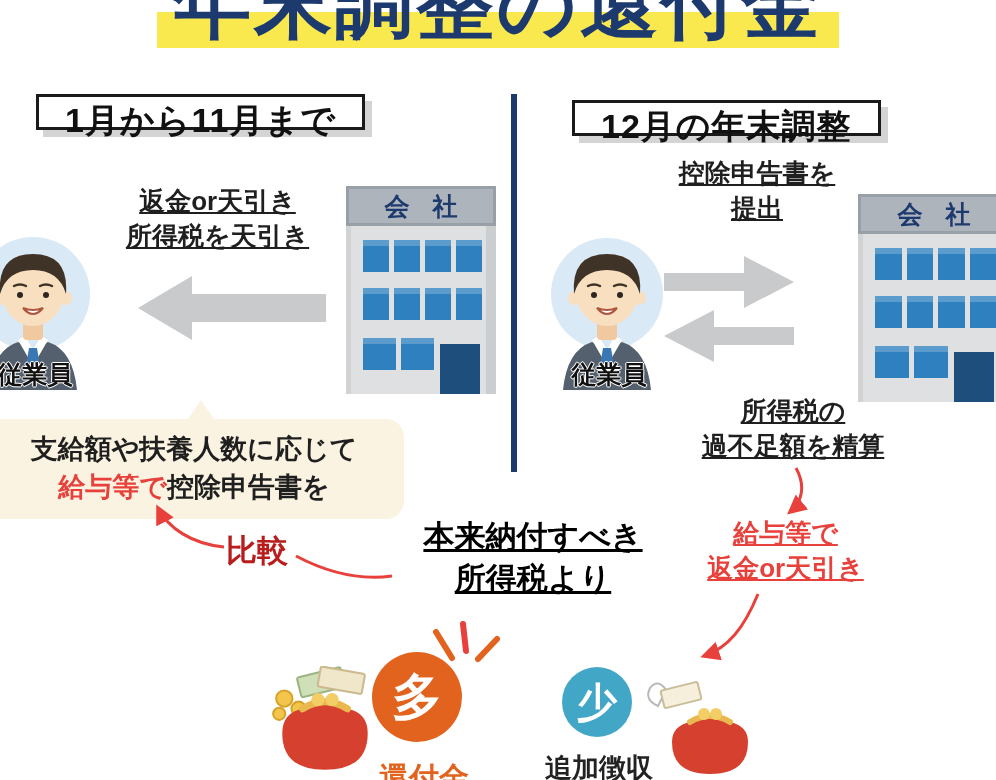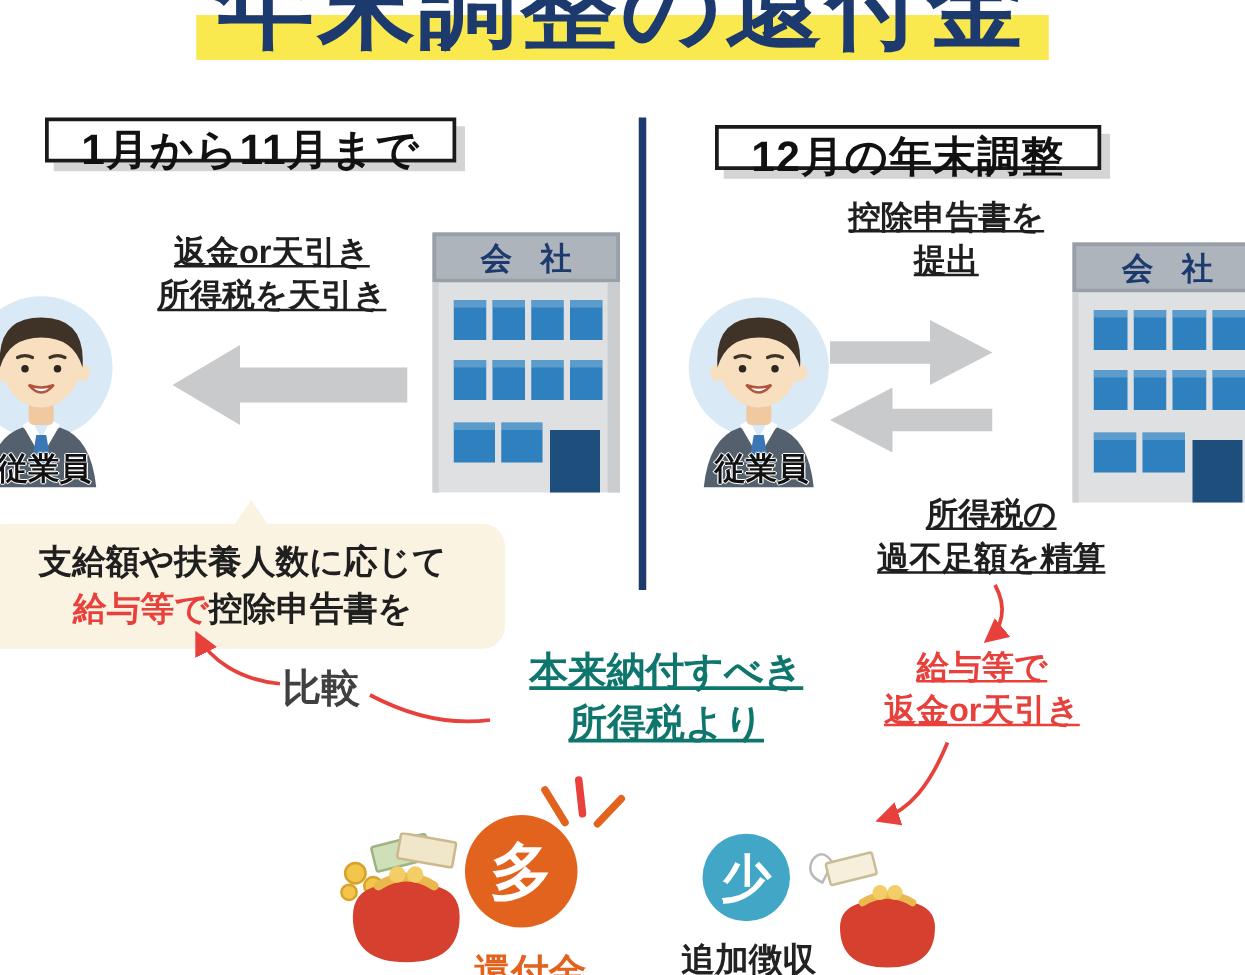--- a/index.html
+++ b/index.html
@@ -31,36 +31,36 @@
 
   
   .caption {
     position:absolute; text-align:center; font-size:26px; line-height:1.35;
     color:#1f1f1f; white-space:pre-line; font-weight:600; z-index:2;text-decoration:underline;
   }
   .withhold-caption { left:90px;  top:184px; width:255px; }
   .submit-caption   { left:652px; top:156px; width:210px; }
   .settle-caption   { left:688px; top:394px; width:210px; }
   .refund-method-caption { left:688px; top:516px; width:195px; color:#e8413c; font-weight:700; }
-  .center-caption { left:393px; top:516px; width:280px; font-size:31px; font-weight:700; color:#0f766e; }
+  .center-caption { left:393px; top:516px; width:280px; font-size:31px; font-weight:700; color:#000000; }
 
   
   .note-box {
     position:absolute; left:-16px; top:419px; width:420px; background:#faf3e1;
     border-radius:18px; padding:12px 0; text-align:center; font-size:27px;
     line-height:1.4; font-weight:600; color:#1f1f1f; z-index:1;
   }
   .note-tail {
     position:absolute; left:186px; top:400px; width:0; height:0;
     border-left:15px solid transparent; border-right:15px solid transparent;
     border-bottom:22px solid #faf3e1; z-index:1;
   }
   .compare-label {
     position:absolute; left:226px; top:530px; font-size:31px; font-weight:800;
-    color:#404040; z-index:2;
+    color:#b91c1c; z-index:2;
   }
 
   
   .employee { position:absolute; z-index:2; }
   .employee-left { left:-30px; top:232px; }
   .employee-right { left:546px; top:232px; }
   .employee-label {
     position:absolute; text-align:center; font-weight:800; font-size:25px; color:#111;
     text-shadow: -1px 0 #fff, 1px 0 #fff, 0 -1px #fff, 0 1px #fff; z-index:3;
   }

